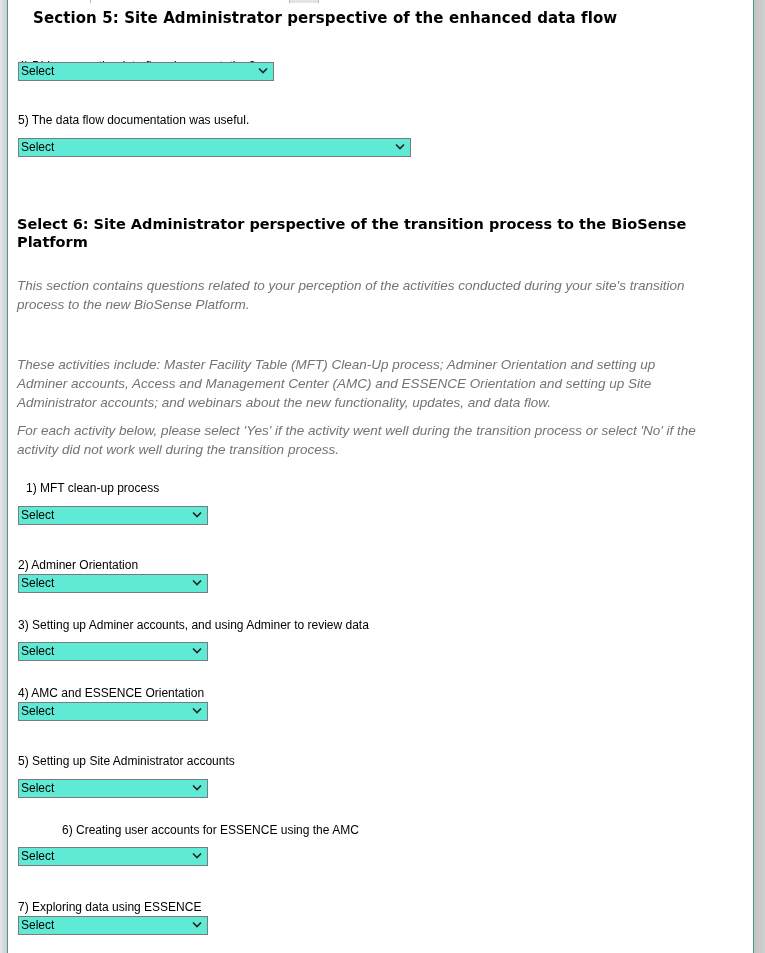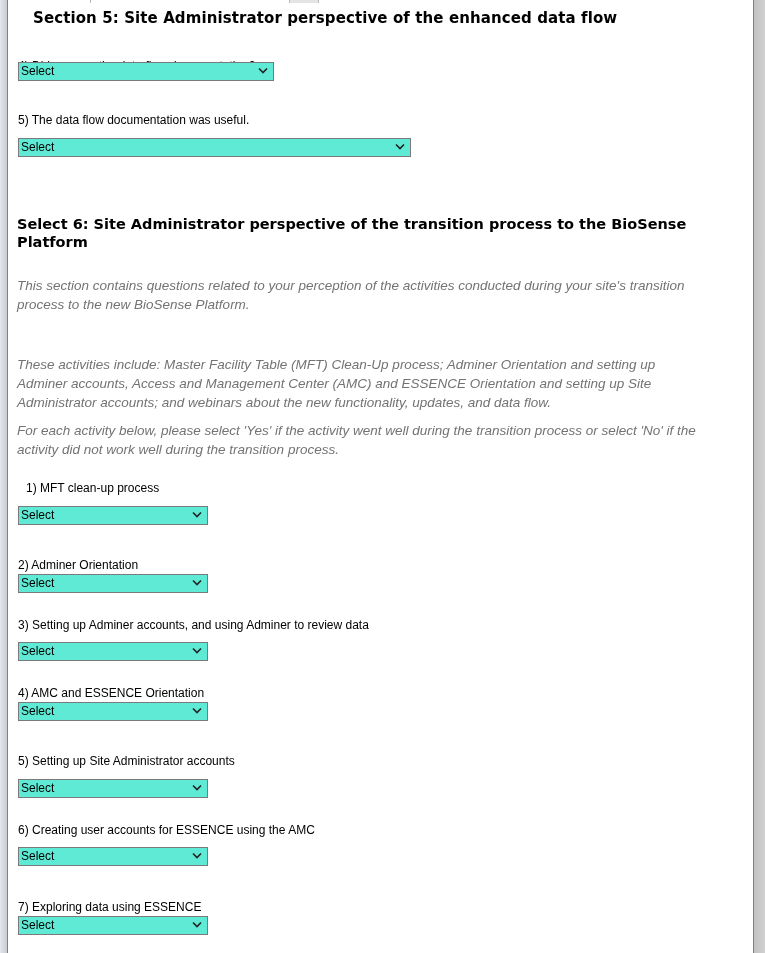--- a/index.html
+++ b/index.html
@@ -132,21 +132,21 @@
   </div>
 
   <div class="abs q-label" style="top:754px;">5) Setting up Site Administrator accounts</div>
   <div class="select w-small" style="top:779px;">
     <span>Select</span>
     <svg class="chev" viewBox="0 0 10 8">
         <polyline points="1,1.5 5,5.5 9,1.5" fill="none" stroke="#222" stroke-width="1.6"></polyline>
       </svg>
   </div>
 
-  <div class="abs q-label" style="top:823px;">6) Creating user accounts for ESSENCE using the AMC</div>
+  <div class="abs q-label" style="top:823px;margin-left:44px;">6) Creating user accounts for ESSENCE using the AMC</div>
   <div class="select w-small" style="top:847px;">
     <span>Select</span>
     <svg class="chev" viewBox="0 0 10 8">
         <polyline points="1,1.5 5,5.5 9,1.5" fill="none" stroke="#222" stroke-width="1.6"></polyline>
       </svg>
   </div>
 
   <div class="abs q-label" style="top:900px;">7) Exploring data using ESSENCE</div>
   <div class="select w-small" style="top:916px;">
     <span>Select</span>

